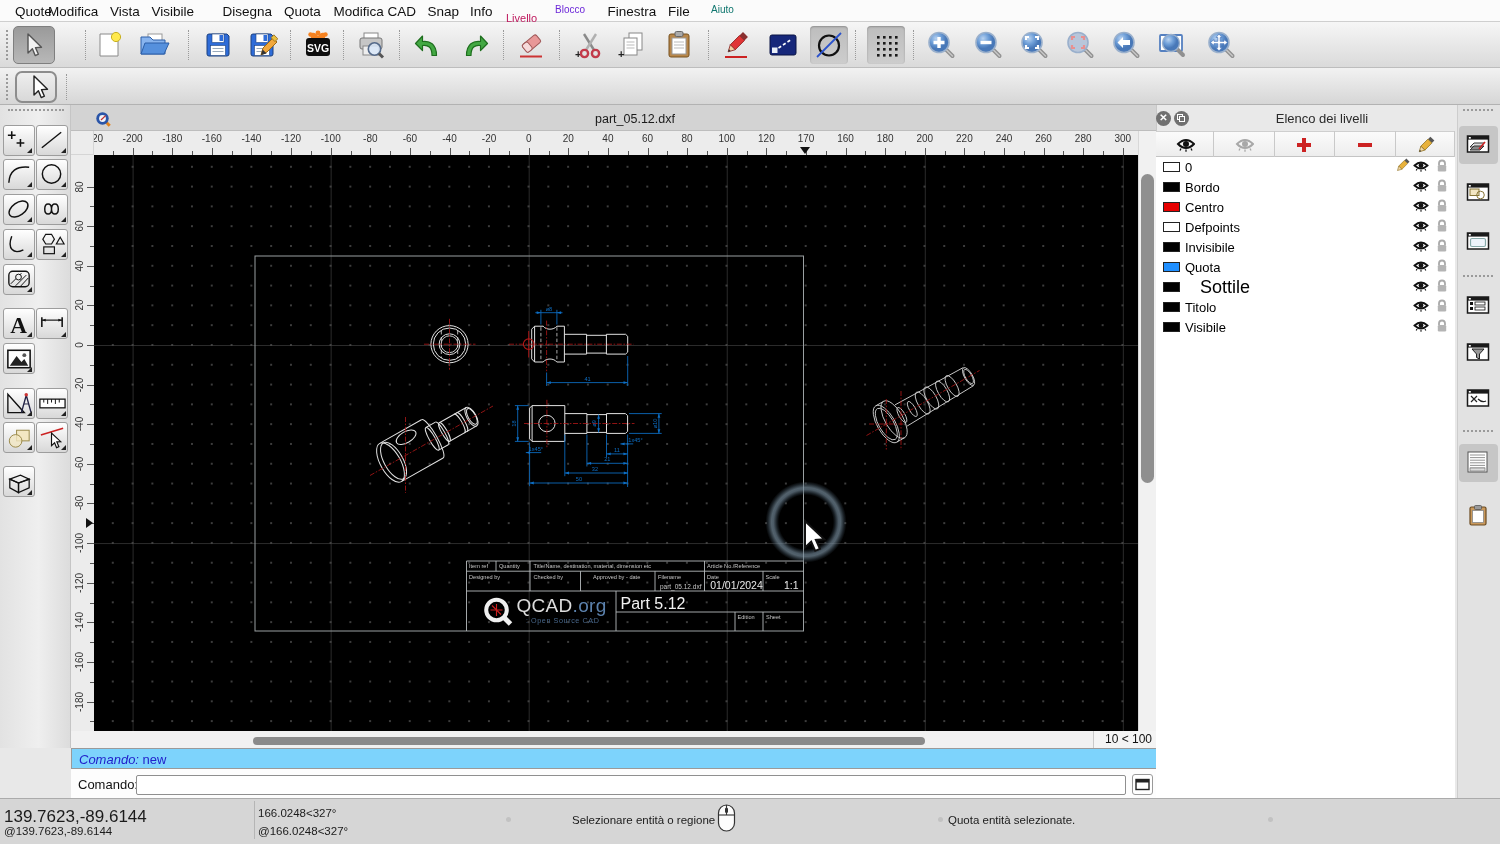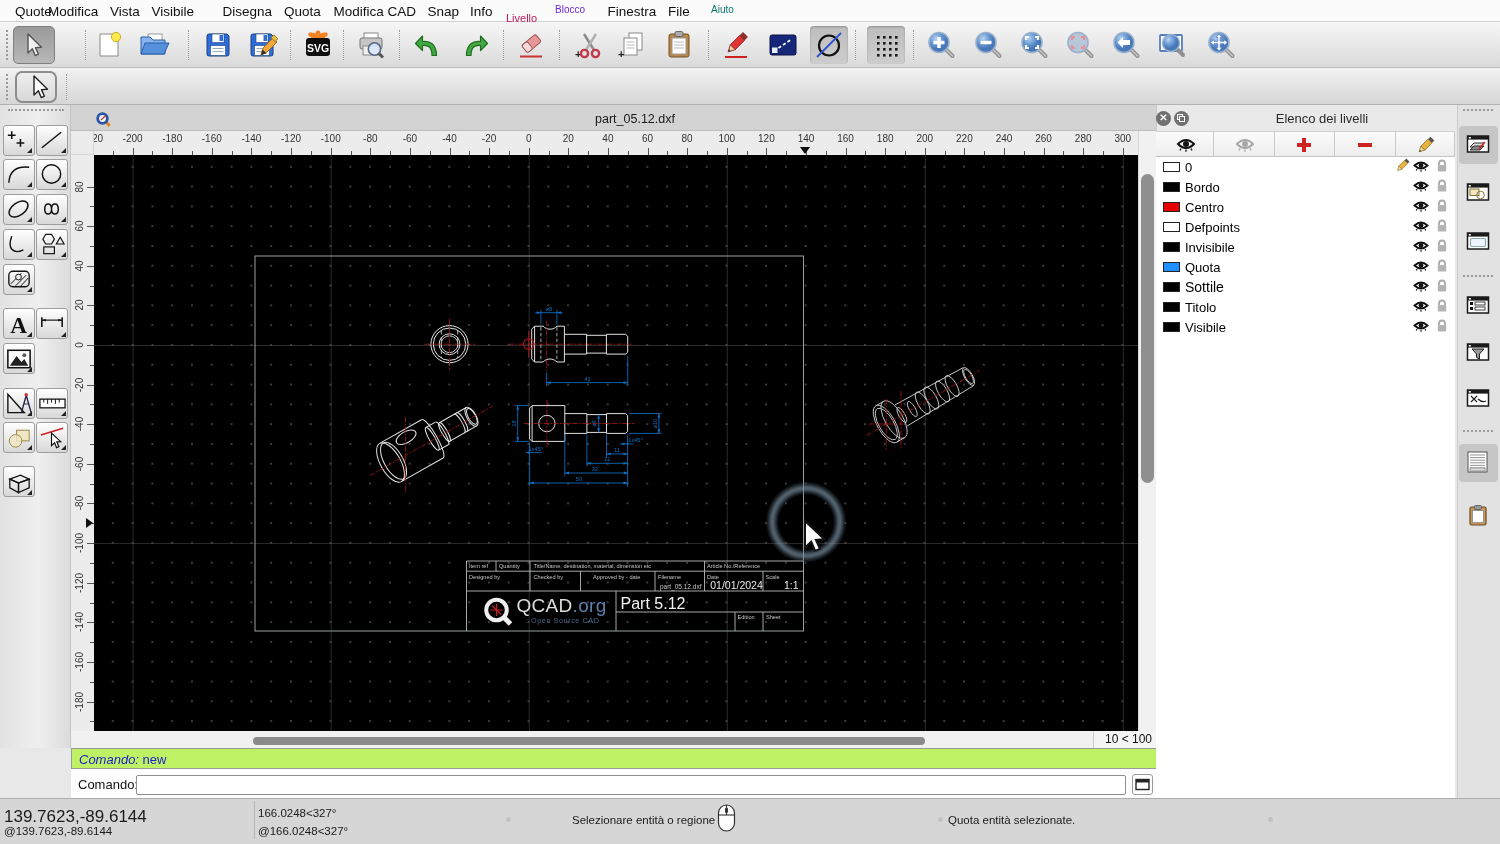--- a/index.html
+++ b/index.html
@@ -474,21 +474,21 @@
 <div class="tick" style="left:573.3px;top:20px;height:4px"></div>
 <div class="rlab" style="left:593.1px;top:2px">80</div>
 <div class="tick" style="left:593.1px;top:17px;height:7px"></div>
 <div class="tick" style="left:612.9px;top:20px;height:4px"></div>
 <div class="rlab" style="left:632.8px;top:2px">100</div>
 <div class="tick" style="left:632.8px;top:17px;height:7px"></div>
 <div class="tick" style="left:652.6px;top:20px;height:4px"></div>
 <div class="rlab" style="left:672.4px;top:2px">120</div>
 <div class="tick" style="left:672.4px;top:17px;height:7px"></div>
 <div class="tick" style="left:692.2px;top:20px;height:4px"></div>
-<div class="rlab" style="left:712.0px;top:2px">140</div>
+<div class="rlab" style="left:712.0px;top:2px">170</div>
 <div class="tick" style="left:712.0px;top:17px;height:7px"></div>
 <div class="tick" style="left:731.8px;top:20px;height:4px"></div>
 <div class="rlab" style="left:751.6px;top:2px">160</div>
 <div class="tick" style="left:751.6px;top:17px;height:7px"></div>
 <div class="tick" style="left:771.4px;top:20px;height:4px"></div>
 <div class="rlab" style="left:791.2px;top:2px">180</div>
 <div class="tick" style="left:791.2px;top:17px;height:7px"></div>
 <div class="tick" style="left:811.0px;top:20px;height:4px"></div>
 <div class="rlab" style="left:830.8px;top:2px">200</div>
 <div class="tick" style="left:830.8px;top:17px;height:7px"></div>
@@ -707,21 +707,21 @@
 <div class="abs" style="left:671px;top:326px;width:82px;height:82px;border-radius:50%;background:radial-gradient(circle,rgba(0,0,0,0) 27px,rgba(60,78,92,.35) 29px,rgba(116,138,155,.66) 32.5px,rgba(122,144,160,.68) 34.5px,rgba(70,88,102,.4) 38px,rgba(0,0,0,0) 40.5px)"></div>
 <div class="abs" style="left:708px;top:364px"><svg width="25" height="35" viewBox="0 0 25 35">
         <path d="M3,2 L3,28.5 L9.2,22.6 L13.2,31.8 L17.9,29.8 L13.9,20.8 L22.3,20.3 Z" fill="#fff" stroke="#111" stroke-width="2"></path>
       </svg></div>
 </div>
 <div class="abs" style="left:1138px;top:131px;width:18px;height:616px;background:#f1f1f1;border-left:1px solid #d8d8d8"></div>
 <div class="abs" style="left:1140.5px;top:174px;width:13px;height:309px;background:#8f8f8f;border-radius:6.5px"></div>
 <div class="abs" style="left:71px;top:731px;width:1022px;height:17px;background:#f1f1f1"></div>
 <div class="abs" style="left:253px;top:736.5px;width:672px;height:8.5px;background:#8a8a8a;border-radius:4px"></div>
 <div class="abs" style="left:1093px;top:731px;width:63px;height:17px;background:#f4f4f4;border-left:1px solid #c9c9c9;font-size:12px;color:#111;text-align:right;padding:1px 4px 0 0">10 &lt; 100</div>
-<div class="abs" style="left:71px;top:748px;width:1174px;height:21px;background:#bef264;border:1px solid #9a9a9a;font-size:13px;padding:2.5px 0 0 7px"><span style="color:#2222cc;font-style:italic">Comando:</span><span style="color:#2222cc"> new</span></div>
+<div class="abs" style="left:71px;top:748px;width:1174px;height:21px;background:#7dd3fc;border:1px solid #9a9a9a;font-size:13px;padding:2.5px 0 0 7px"><span style="color:#2222cc;font-style:italic">Comando:</span><span style="color:#2222cc"> new</span></div>
 <div class="abs" style="left:71px;top:769px;width:1085px;height:29px;background:#fdfdfd">
     <span class="abs" style="left:7px;top:8px;font-size:13px;color:#111">Comando:</span>
     <div class="abs" style="left:65px;top:5.5px;width:990px;height:20px;background:#fff;border:1px solid #8f8f8f;border-radius:2px"></div>
     <div class="abs" style="left:1061px;top:5px;width:21px;height:21px;background:#fff;border:1px solid #9a9a9a;border-radius:3px"><svg style="" width="19" height="19" viewBox="0 0 19 19">
         <rect x="3" y="4.5" width="13" height="10" fill="#fff" stroke="#222" stroke-width="1.4"></rect>
         <rect x="3" y="4.5" width="13" height="3" fill="#222"></rect>
       </svg></div>
   </div>
 <div class="abs" style="left:0;top:798px;width:1500px;height:46px;background:#d6d6d6;border-top:1px solid #ababab"></div>
 <span class="abs" style="left:4px;top:807px;font-size:17px;color:#1b1b1b">139.7623,-89.6144</span>
@@ -878,21 +878,21 @@
         <circle cx="8" cy="6.5" r="2.4" fill="#111"></circle>
         <path d="M4,10 l-0.8,1.6 M8,11 l0,1.8 M12,10 l0.8,1.6" stroke="#111" stroke-width="1.1"></path>
       </svg></div>
     <div style="width:16px;margin-right:4px"><svg width="14" height="13" viewBox="0 0 14 13">
         <path d="M4,6 V4.5 a3,3 0 0 1 6,0 V6" fill="none" stroke="#a9a9a9" stroke-width="1.8"></path>
         <rect x="2.8" y="6" width="8.4" height="6.5" rx="1.2" fill="#b4b4b4"></rect>
       </svg></div>
   </div>
 <div class="lrow" style="left:1156px;top:277px">
     <div style="margin-left:7px;width:17px;height:10.5px;background:#000;border:1px solid #222"></div>
-    <div style="margin-left:5px;font-size:14px;color:#000">Sottile</div>
+    <div style="margin-left:20px;font-size:18px;color:#000">Sottile</div>
     <div style="flex:1"></div>
     <div style="width:22px"><svg width="16" height="13" viewBox="0 0 16 13">
         <path d="M1.5,6.5 Q8,0.5 14.5,6.5 Q8,12.5 1.5,6.5 Z" fill="none" stroke="#111" stroke-width="1.8"></path>
         <circle cx="8" cy="6.5" r="2.4" fill="#111"></circle>
         <path d="M4,10 l-0.8,1.6 M8,11 l0,1.8 M12,10 l0.8,1.6" stroke="#111" stroke-width="1.1"></path>
       </svg></div>
     <div style="width:16px;margin-right:4px"><svg width="14" height="13" viewBox="0 0 14 13">
         <path d="M4,6 V4.5 a3,3 0 0 1 6,0 V6" fill="none" stroke="#a9a9a9" stroke-width="1.8"></path>
         <rect x="2.8" y="6" width="8.4" height="6.5" rx="1.2" fill="#b4b4b4"></rect>
       </svg></div>

